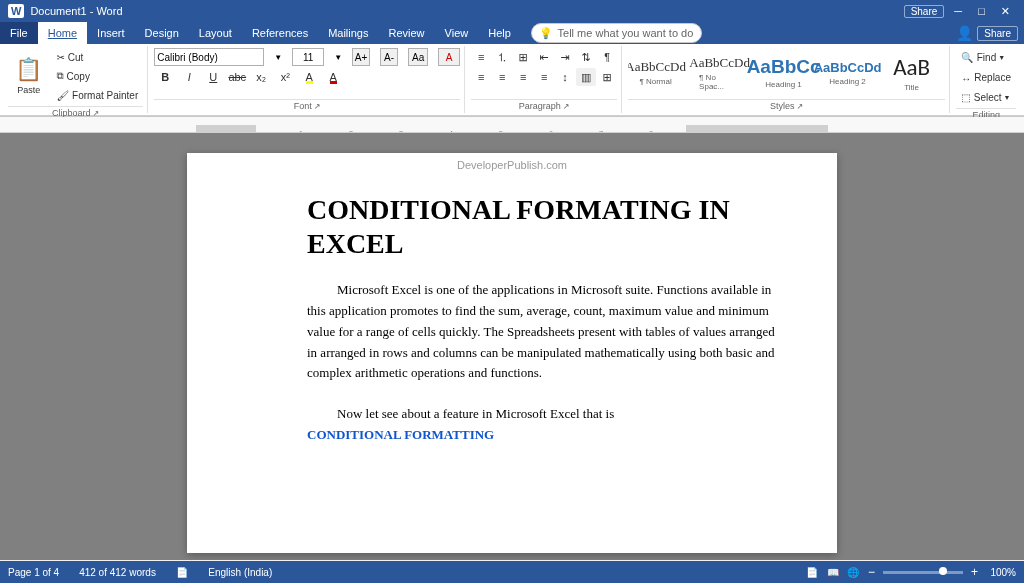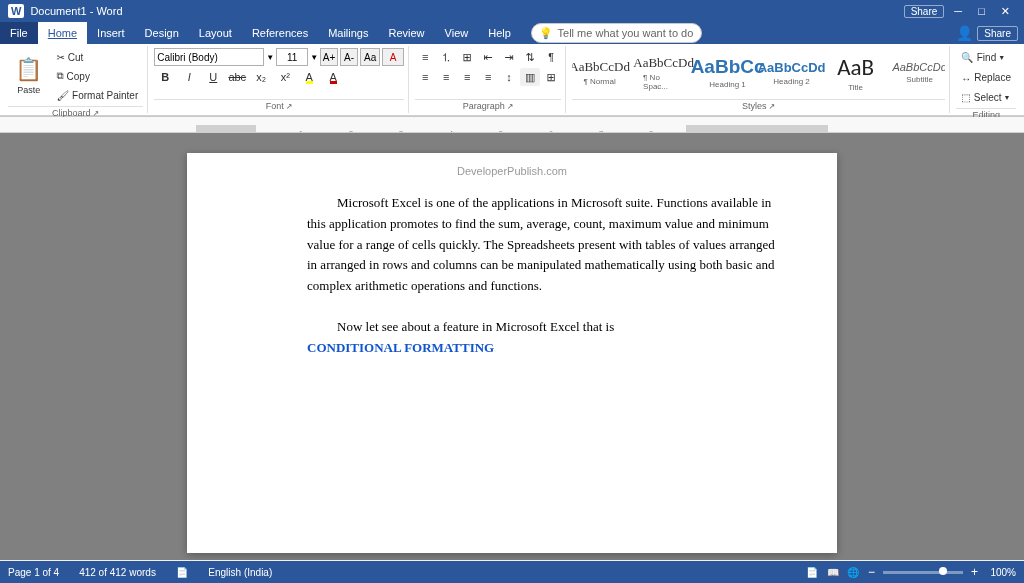--- a/index.html
+++ b/index.html
@@ -197,21 +197,21 @@
     .doc-page {
       background: white;
       width: 650px;
       min-height: 400px;
       padding: 40px 60px 40px 120px;
       box-shadow: 0 2px 8px rgba(0,0,0,0.3);
       position: relative;
     }
     .doc-watermark {
       position: absolute;
-      top: 12px;
+      top: 6px;
       left: 0;
       right: 0;
       text-align: center;
       font-size: 11px;
       color: #999;
     }
     .doc-title {
       font-size: 28px;
       font-weight: bold;
       font-family: 'Times New Roman', serif;
@@ -388,21 +388,21 @@
         </div>
       </div>
       <div class="ribbon-group-label">
         <span>Clipboard</span>
         <span style="font-size:8px;cursor:pointer;">↗</span>
       </div>
     </div>
 
     <div class="ribbon-group">
       <div class="ribbon-group-content" style="flex-direction:column;align-items:flex-start;gap:2px;">
-        <div style="display:flex;align-items:center;gap:2px;">
+        <div style="display:flex;align-items:center;gap:10px;">
           <input type="text" class="font-name-box" value="Calibri (Body)" style="width: 110px;">
           <span style="cursor:pointer;font-size:8px;">▼</span>
           <input type="text" class="font-size-box" value="11" style="">
           <span style="cursor:pointer;font-size:8px;">▼</span>
           <div class="font-btn" title="Grow Font">A+</div>
           <div class="font-btn" title="Shrink Font">A-</div>
           <div class="font-btn" style="width:20px;">Aa</div>
           <div class="font-btn" style="width:22px;color:#c00;">A</div>
         </div>
         <div style="display:flex;align-items:center;gap:2px;">
@@ -561,20 +561,21 @@
       <text x="355" y="11" font-size="8" fill="#888" text-anchor="middle">6</text>
       <text x="405" y="11" font-size="8" fill="#888" text-anchor="middle">7</text>
       <text x="455" y="11" font-size="8" fill="#888" text-anchor="middle">8</text>
     </svg>
   </div>
 </div>
 
 <div class="doc-area">
   <div class="doc-page">
     <div class="doc-watermark">DeveloperPublish.com</div>
+    <div class="doc-title">CONDITIONAL FORMATING IN EXCEL</div>
     <div class="doc-body">Microsoft Excel is one of the applications in Microsoft suite. Functions available in this application promotes to find the sum, average, count, maximum value and minimum value for a range of cells quickly. The Spreadsheets present with tables of values arranged in arranged in rows and columns can be manipulated mathematically using both basic and complex arithmetic operations and functions.</div>
     <div class="doc-body2">
       <span>Now let see about a feature in Microsoft Excel that is</span>
       <br>
       <span class="doc-highlighted">CONDITIONAL FORMATTING</span>
     </div>
   </div>
 </div>
 
 <div class="status-bar">

